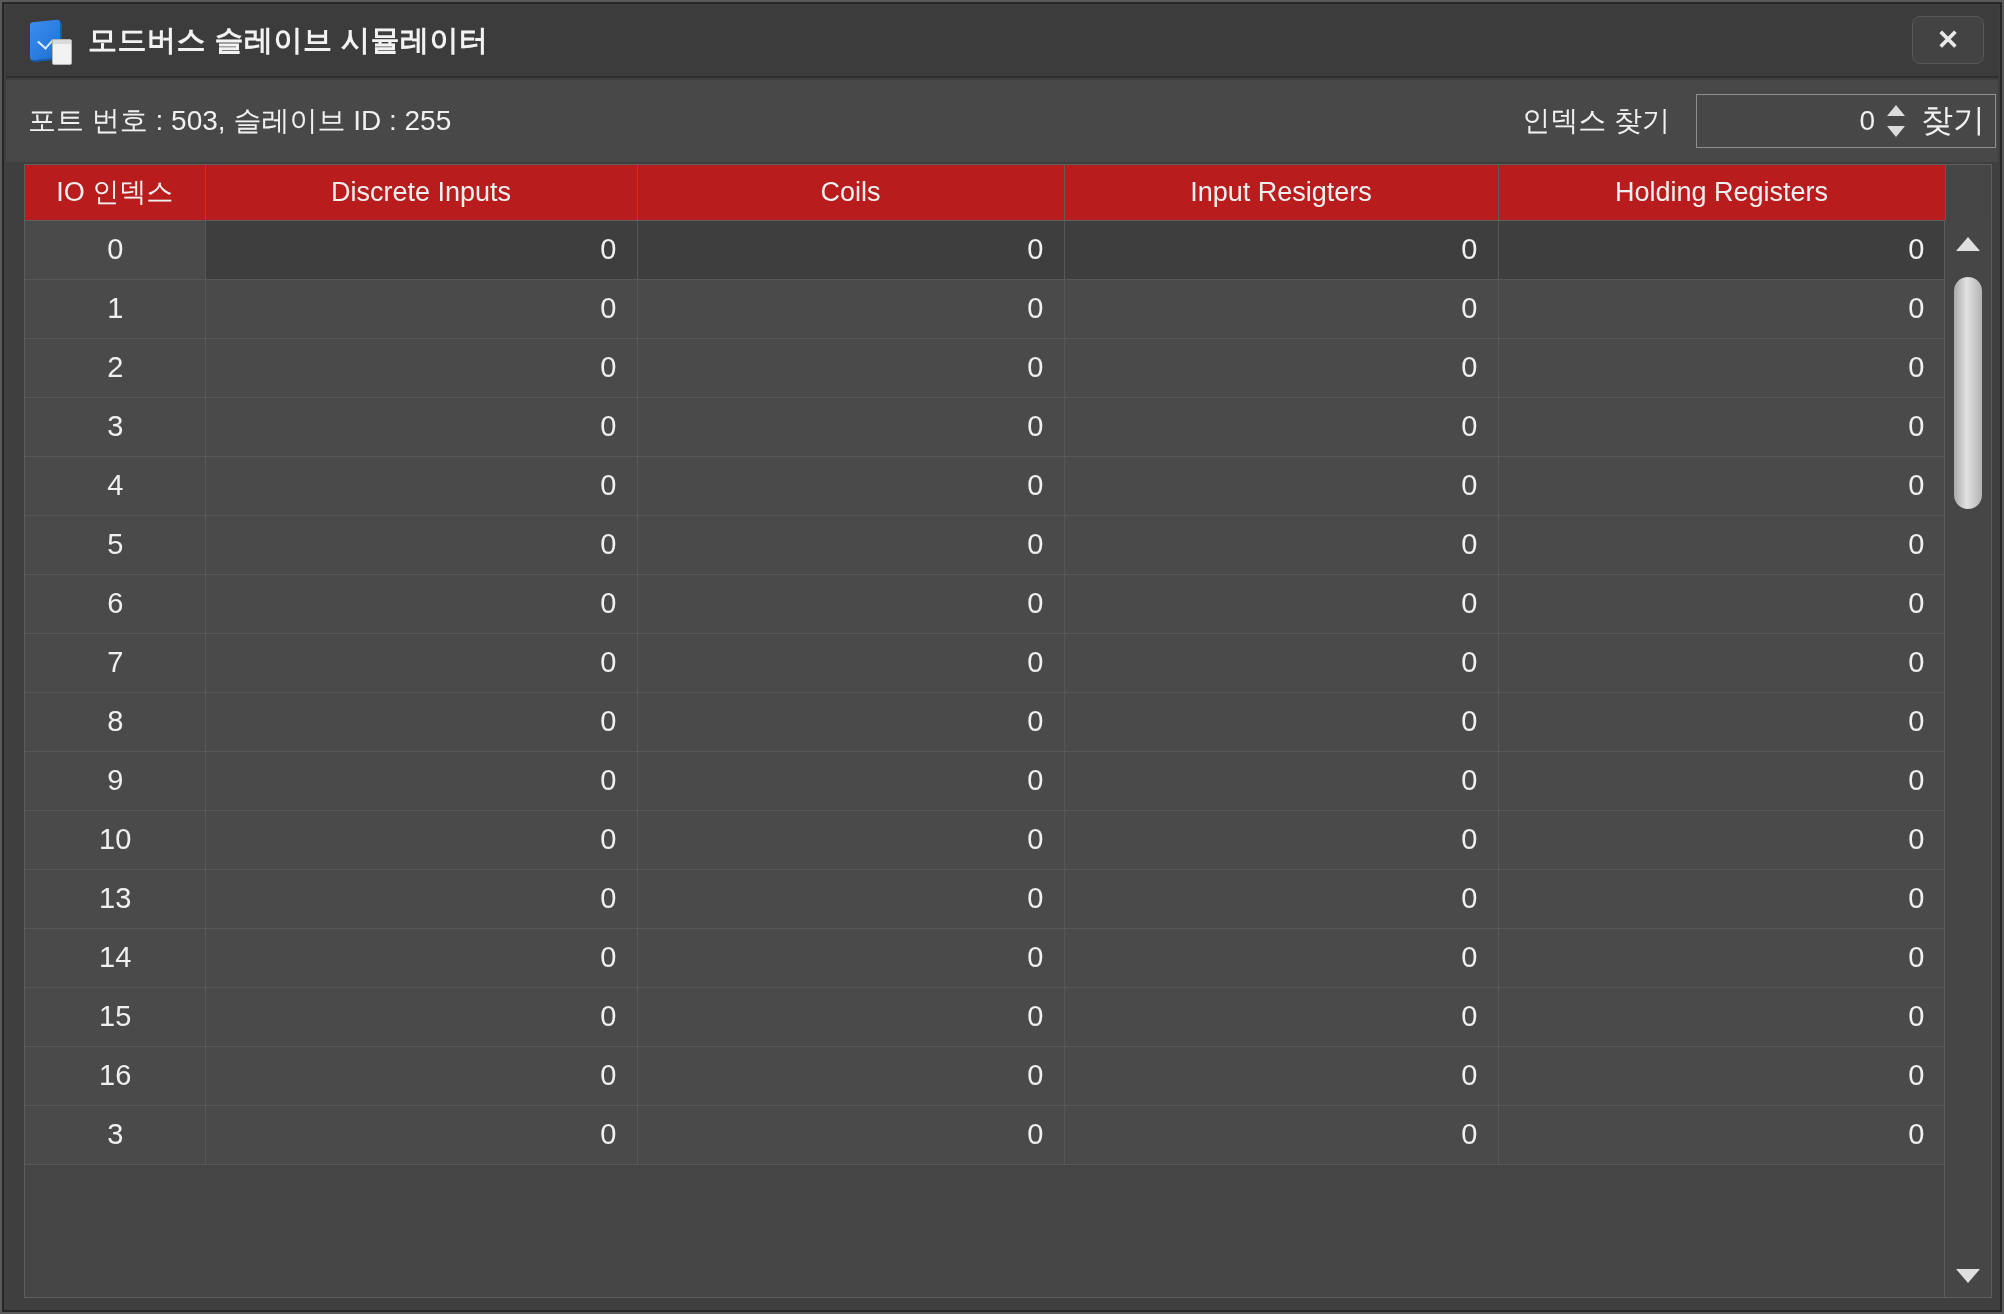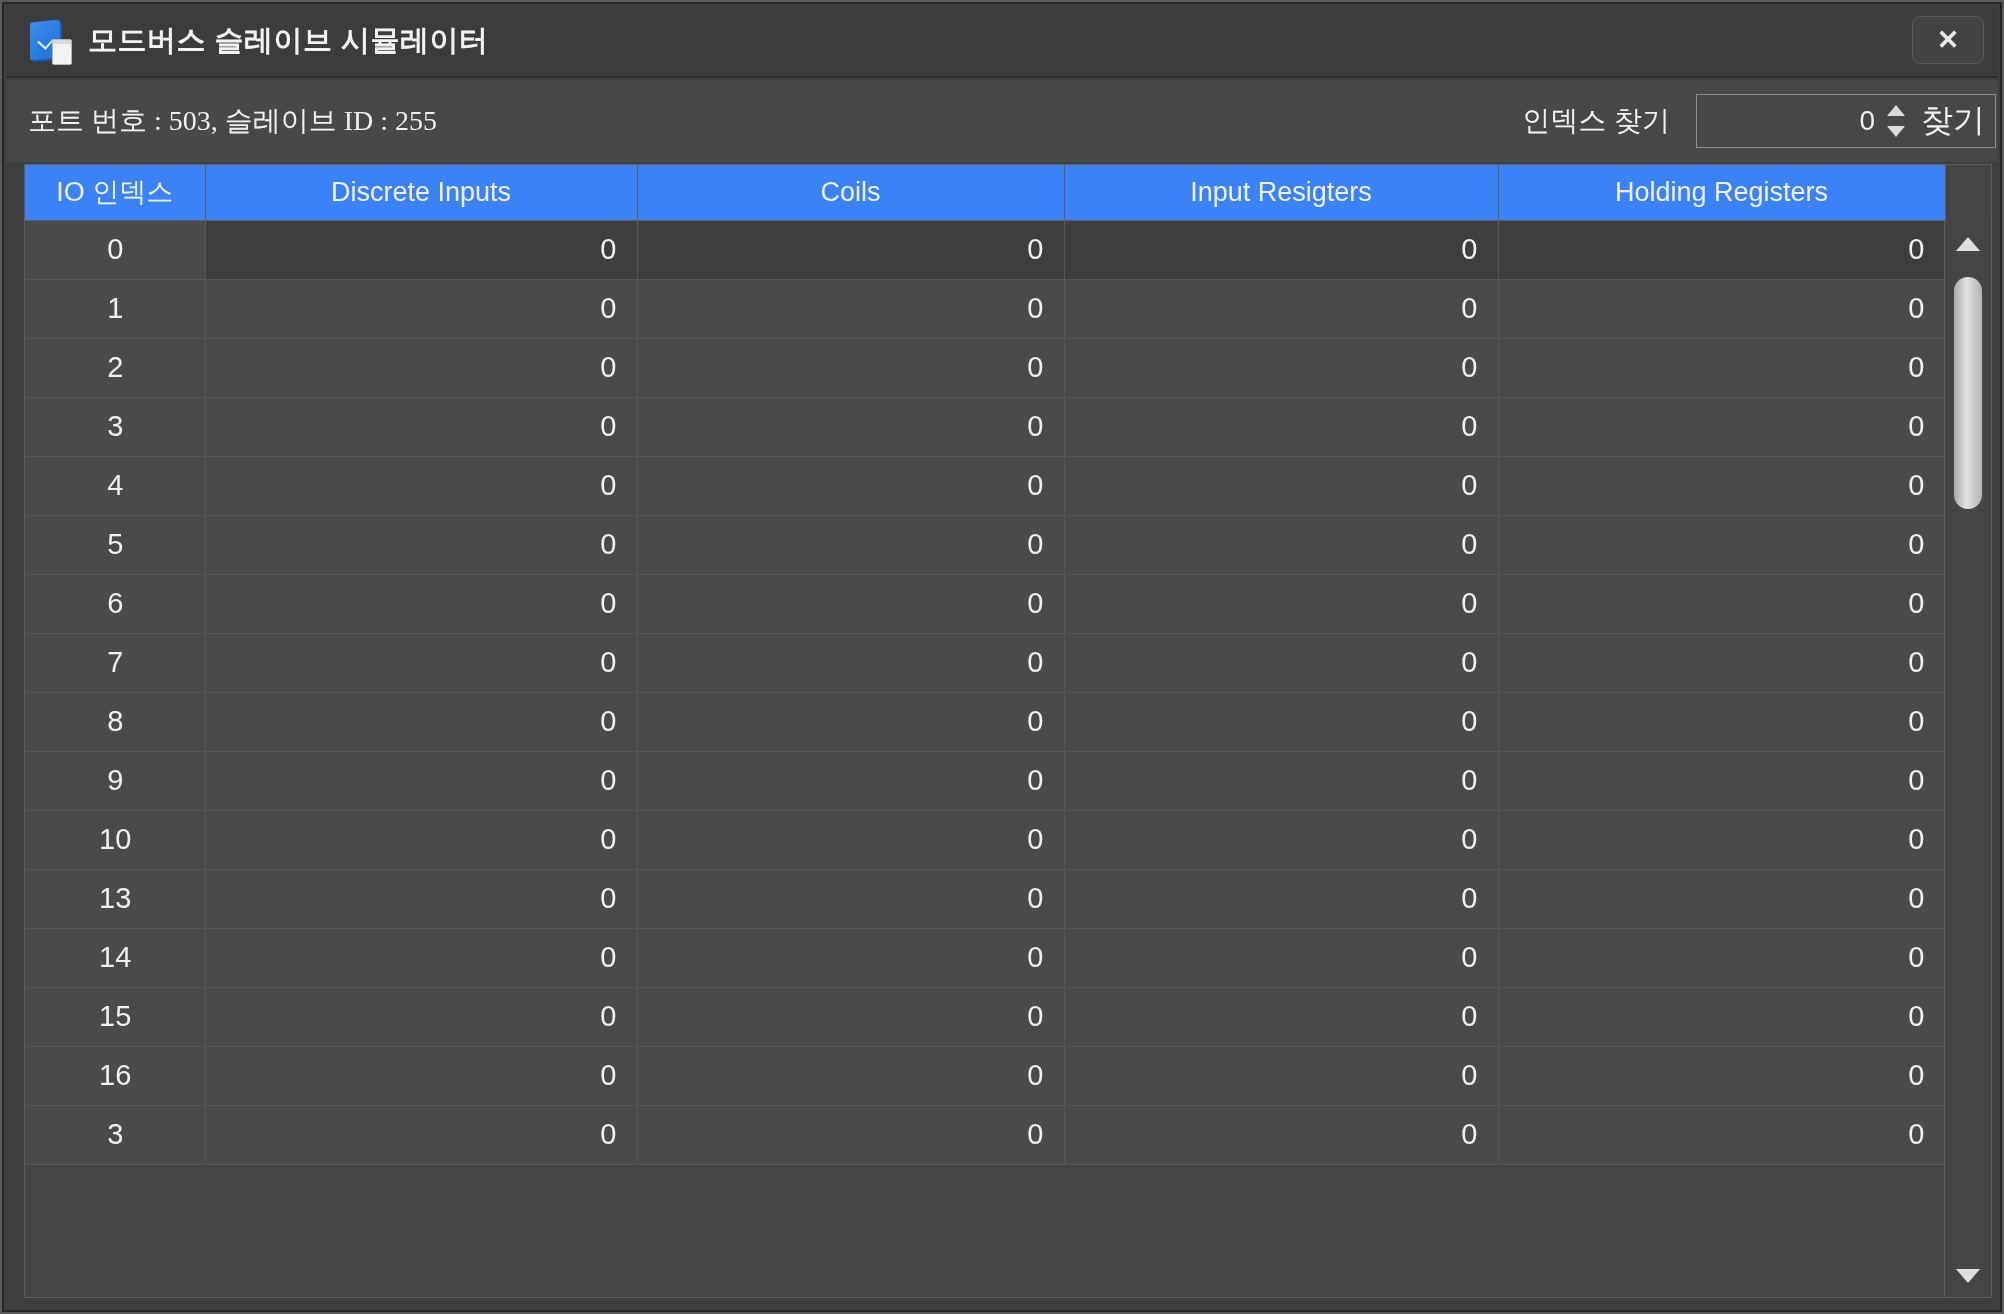--- a/index.html
+++ b/index.html
@@ -40,21 +40,21 @@
     position:absolute;right:14px;top:10px;width:72px;height:48px;
     background:#434343;border:1px solid #585858;border-radius:8px;
     display:flex;align-items:center;justify-content:center;cursor:pointer;padding:0;
   }
   .close-btn span{color:#e9e9e9;font-size:27px;font-weight:bold;line-height:1;}
   
   .infobar{
     position:absolute;left:4px;top:78px;right:4px;height:82px;
     background:#484848;display:flex;align-items:center;
   }
-  .conn-text{margin-left:22px;color:#f0f0f0;font-size:28px;font-family:Liberation Serif, serif;}
+  .conn-text{margin-left:22px;color:#f0f0f0;font-size:28px;}
   .index-search{margin-left:auto;display:flex;align-items:center;margin-right:2px;}
   .index-search .label{color:#f0f0f0;font-size:28px;margin-right:26px;}
   .spin-group{
     width:300px;height:54px;border:1px solid #8f8f8f;background:#474747;
     display:flex;align-items:center;justify-content:flex-end;padding:0 8px 0 6px;
   }
   .spin-value{color:#f0f0f0;font-size:28px;margin-right:12px;}
   .spinner{display:flex;flex-direction:column;justify-content:center;gap:10px;margin-right:14px;}
   .spin-up,.spin-down{width:0;height:0;border-left:9px solid transparent;border-right:9px solid transparent;cursor:pointer;}
   .spin-up{border-bottom:11px solid #dcdcdc;}
@@ -62,21 +62,21 @@
   .find-btn{
     background:transparent;border:none;color:#f0f0f0;font-size:32px;cursor:pointer;padding:0 2px;
   }
   
   .grid-area{
     position:absolute;left:22px;top:162px;width:1968px;height:1134px;
     border:1px solid #5d5d5d;background:#454545;overflow:hidden;
   }
   table.grid{border-collapse:collapse;table-layout:fixed;width:1920px;}
   table.grid th{
-    height:55px;background:#3b82f6;color:#f0f0f0;font-size:27px;font-weight:normal;
+    height:55px;background:#b91c1c;color:#f0f0f0;font-size:27px;font-weight:normal;
     border:1px solid #5d5d5d;border-top:none;
   }
   table.grid th:first-child{border-left:none;}
   table.grid td{
     height:59px;background:#4a4a4a;color:#f0f0f0;font-size:29px;
     border:1px solid #575757;text-align:right;padding-right:20px;
   }
   table.grid td:first-child{text-align:center;padding-right:0;border-left:none;}
   table.grid tr.selected td.data-cell{background:#3e3e3e;}
   

